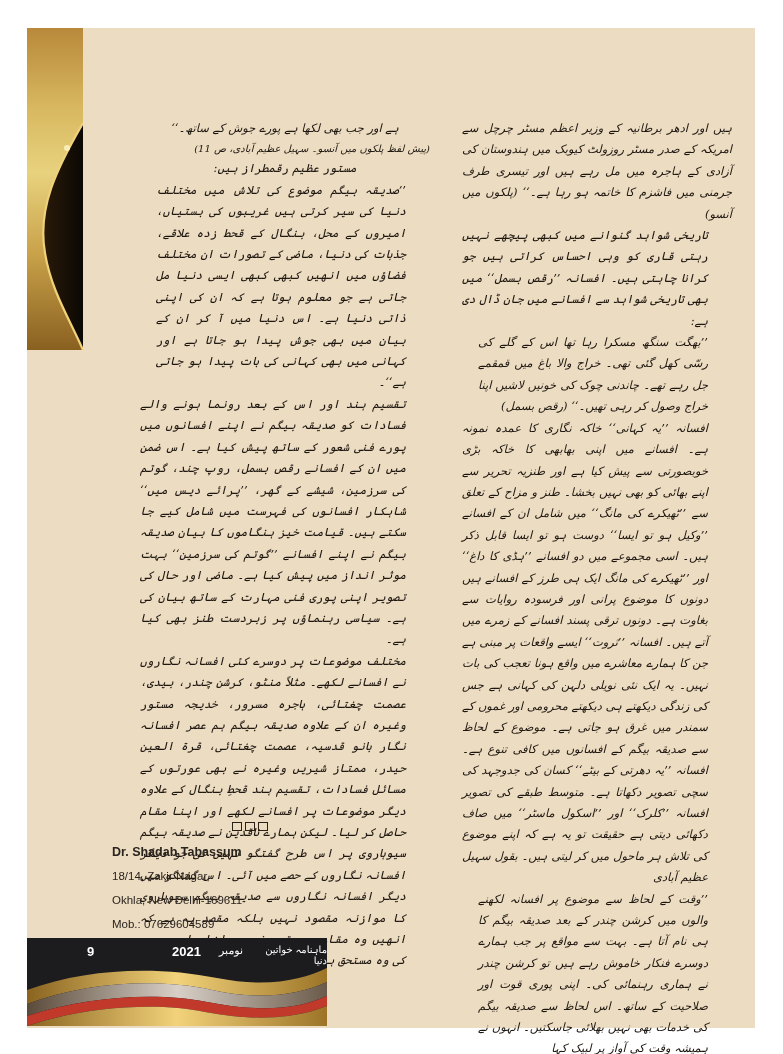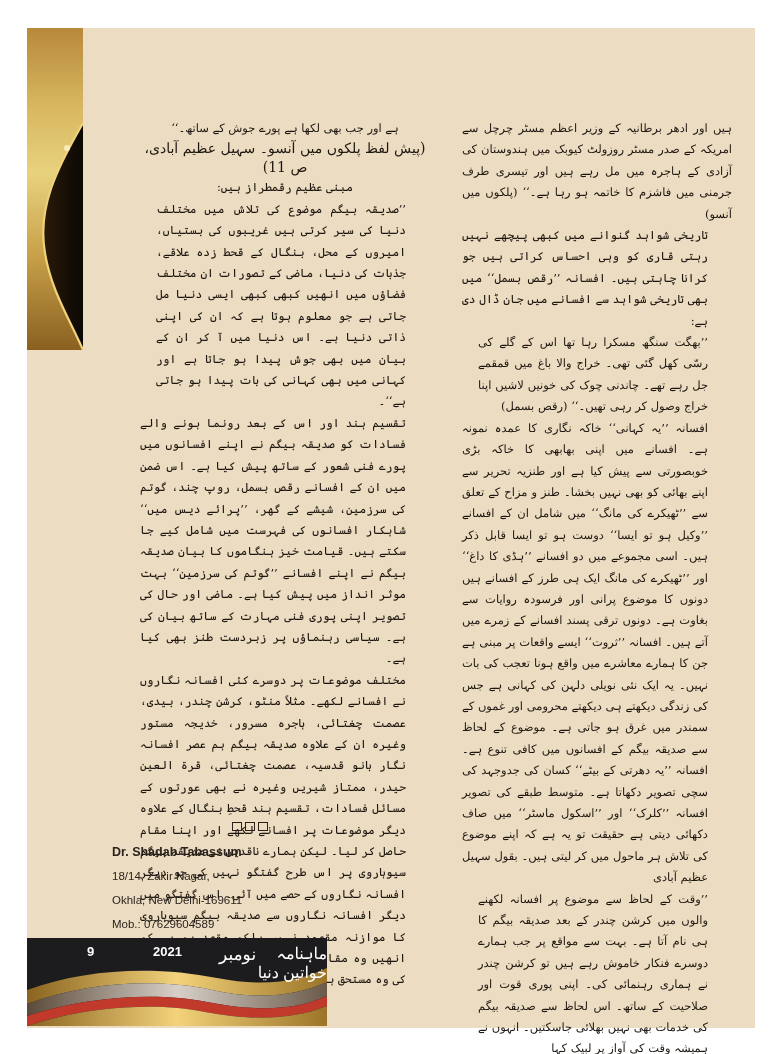--- a/index.html
+++ b/index.html
@@ -14,29 +14,29 @@
   
   .strip {
     position: absolute; left: 27px; top: 28px; width: 56px; height: 322px;
     background: linear-gradient(180deg, #b8893a 0%, #d8b860 25%, #e8d27e 45%, #c9a24a 70%, #8a6020 100%);
     overflow: hidden;
   }
   .strip svg { position: absolute; left: 0; top: 0; }
   
   .col {
     position: absolute; direction: rtl; text-align: justify; color: #1e1710;
-    font-family: "DejaVu Serif", serif; font-size: 11.5px; line-height: 21.4px;
+    font-family: "DejaVu Serif", serif; font-size: 11.5px; line-height: 21.4px; font-style: italic;
   }
   .col p { margin: 0; }
   .col-right { left: 462px; top: 118px; width: 270px; }
   .col-left { left: 140px; top: 118px; width: 290px; }
   .indent { padding-right: 24px; }
   .indent-quote { padding-right: 24px; padding-left: 16px; }
   .center { text-align: center; }
-  .ref { font-size: 14px; text-align: center; direction: rtl; line-height: 19px; }
+  .ref { font-size: 10px; text-align: right; direction: rtl; line-height: 19px; }
   .end-mark {
     position: absolute; left: 232px; top: 822px; display: flex; gap: 3px;
   }
   .end-mark span { width: 10px; height: 9px; border: 1.6px solid #2b2018; box-sizing: border-box; display: inline-block; }
   .author {
     position: absolute; left: 112px; top: 840px; direction: ltr;
     font-family: "Liberation Sans", sans-serif; color: #2a241e; font-size: 11.5px;
   }
   .author div { height: 24px; line-height: 24px; }
   .author .name { font-weight: bold; font-size: 12.5px; }
@@ -44,23 +44,23 @@
   .footer {
     position: absolute; left: 27px; top: 938px; width: 300px; height: 88px; overflow: hidden;
     background: #1c1c1e;
   }
   .footer svg { position: absolute; left: 0; top: 0; }
   .footer-text {
     position: absolute; top: 0; left: 0; width: 300px; height: 26px;
     color: #ffffff; font-family: "Liberation Sans", sans-serif; font-weight: bold; font-size: 13px;
   }
   .pg { position: absolute; left: 60px; top: 6px; }
-  .yr { position: absolute; left: 126px; top: 6px; }
-  .mon { position: absolute; left: 192px; top: 6px; font-family: "DejaVu Serif", serif; font-weight: normal; font-size: 17px; direction: rtl; }
-  .mag { position: absolute; left: 228px; top: 6px; font-family: Liberation Serif, serif; font-weight: normal; font-size: 16px; direction: rtl; }
+  .yr { position: absolute; left: 145px; top: 6px; }
+  .mon { position: absolute; left: 192px; top: 6px; font-family: "DejaVu Serif", serif; font-weight: normal; font-size: 11px; direction: rtl; }
+  .mag { position: absolute; left: 228px; top: 6px; font-family: Liberation Sans, sans-serif; font-weight: normal; font-size: 10px; direction: rtl; }
 </style>
 </head>
 <body>
 
 <div class="page"></div>
 
 <div class="strip">
   <svg width="56" height="322" viewBox="0 0 56 322">
     <defs>
       <linearGradient id="blk" x1="0" x2="1" y1="0" y2="0">
@@ -79,21 +79,21 @@
   <p>ہیں اور ادھر برطانیہ کے وزیر اعظم مسٹر چرچل سے امریکہ کے صدر مسٹر روزولٹ کیوبک میں ہندوستان کی آزادی کے ہاجرہ میں مل رہے ہیں اور تیسری طرف جرمنی میں فاشزم کا خاتمہ ہو رہا ہے۔‘‘ (پلکوں میں آنسو)</p>
   <p class="indent">تاریخی شواہد گنوانے میں کبھی پیچھے نہیں رہتی قاری کو وہی احساس کراتی ہیں جو کرانا چاہتی ہیں۔ افسانہ ’’رقص بسمل‘‘ میں بھی تاریخی شواہد سے افسانے میں جان ڈال دی ہے:</p>
   <p class="indent-quote">’’بھگت سنگھ مسکرا رہا تھا اس کے گلے کی رسّی کھل گئی تھی۔ خراج والا باغ میں قمقمے جل رہے تھے۔ چاندنی چوک کی خونیں لاشیں اپنا خراج وصول کر رہی تھیں۔‘‘ (رقص بسمل)</p>
   <p class="indent">افسانہ ’’یہ کہانی‘‘ خاکہ نگاری کا عمدہ نمونہ ہے۔ افسانے میں اپنی بھابھی کا خاکہ بڑی خوبصورتی سے پیش کیا ہے اور طنزیہ تحریر سے اپنے بھائی کو بھی نہیں بخشا۔ طنز و مزاح کے تعلق سے ’’ٹھیکرے کی مانگ‘‘ میں شامل ان کے افسانے ’’وکیل ہو تو ایسا‘‘ دوست ہو تو ایسا قابل ذکر ہیں۔ اسی مجموعے میں دو افسانے ’’ہڈی کا داغ‘‘ اور ’’ٹھیکرے کی مانگ ایک ہی طرز کے افسانے ہیں دونوں کا موضوع پرانی اور فرسودہ روایات سے بغاوت ہے۔ دونوں ترقی پسند افسانے کے زمرے میں آتے ہیں۔ افسانہ ’’ثروت‘‘ ایسے واقعات پر مبنی ہے جن کا ہمارے معاشرے میں واقع ہونا تعجب کی بات نہیں۔ یہ ایک نئی نویلی دلہن کی کہانی ہے جس کی زندگی دیکھتے ہی دیکھتے محرومی اور غموں کے سمندر میں غرق ہو جاتی ہے۔ موضوع کے لحاظ سے صدیقہ بیگم کے افسانوں میں کافی تنوع ہے۔ افسانہ ’’یہ دھرتی کے بیٹے‘‘ کسان کی جدوجہد کی سچی تصویر دکھاتا ہے۔ متوسط طبقے کی تصویر افسانہ ’’کلرک‘‘ اور ’’اسکول ماسٹر‘‘ میں صاف دکھائی دیتی ہے حقیقت تو یہ ہے کہ اپنے موضوع کی تلاش ہر ماحول میں کر لیتی ہیں۔ بقول سہیل عظیم آبادی</p>
   <p class="indent-quote">’’وقت کے لحاظ سے موضوع پر افسانہ لکھنے والوں میں کرشن چندر کے بعد صدیقہ بیگم کا ہی نام آتا ہے۔ بہت سے مواقع پر جب ہمارے دوسرے فنکار خاموش رہے ہیں تو کرشن چندر نے ہماری رہنمائی کی۔ اپنی پوری قوت اور صلاحیت کے ساتھ۔ اس لحاظ سے صدیقہ بیگم کی خدمات بھی نہیں بھلائی جاسکتیں۔ انہوں نے ہمیشہ وقت کی آواز پر لبیک کہا</p>
 </div>
 
 <div class="col col-left">
   <p class="center">ہے اور جب بھی لکھا ہے پورے جوش کے ساتھ۔‘‘</p>
   <p class="ref">(پیش لفظ پلکوں میں آنسو۔ سہیل عظیم آبادی، ص 11)</p>
-  <p class="center">مبنی عظیم رقمطراز ہیں:</p>
+  <p class="center">مستور عظیم رقمطراز ہیں:</p>
   <p class="indent-quote">’’صدیقہ بیگم موضوع کی تلاش میں مختلف دنیا کی سیر کرتی ہیں غریبوں کی بستیاں، امیروں کے محل، بنگال کے قحط زدہ علاقے، جذبات کی دنیا، ماضی کے تصورات ان مختلف فضاؤں میں انھیں کبھی کبھی ایسی دنیا مل جاتی ہے جو معلوم ہوتا ہے کہ ان کی اپنی ذاتی دنیا ہے۔ اس دنیا میں آ کر ان کے بیان میں بھی جوش پیدا ہو جاتا ہے اور کہانی میں بھی کہانی کی بات پیدا ہو جاتی ہے‘‘۔</p>
   <p class="indent">تقسیم ہند اور اس کے بعد رونما ہونے والے فسادات کو صدیقہ بیگم نے اپنے افسانوں میں پورے فنی شعور کے ساتھ پیش کیا ہے۔ اس ضمن میں ان کے افسانے رقص بسمل، روپ چند، گوتم کی سرزمین، شیشے کے گھر، ’’پرائے دیس میں‘‘ شاہکار افسانوں کی فہرست میں شامل کیے جا سکتے ہیں۔ قیامت خیز ہنگاموں کا بیان صدیقہ بیگم نے اپنے افسانے ’’گوتم کی سرزمین‘‘ بہت موثر انداز میں پیش کیا ہے۔ ماضی اور حال کی تصویر اپنی پوری فنی مہارت کے ساتھ بیان کی ہے۔ سیاسی رہنماؤں پر زبردست طنز بھی کیا ہے۔</p>
   <p class="indent">مختلف موضوعات پر دوسرے کئی افسانہ نگاروں نے افسانے لکھے۔ مثلاً منٹو، کرشن چندر، بیدی، عصمت چغتائی، ہاجرہ مسرور، خدیجہ مستور وغیرہ ان کے علاوہ صدیقہ بیگم ہم عصر افسانہ نگار بانو قدسیہ، عصمت چغتائی، قرۃ العین حیدر، ممتاز شیریں وغیرہ نے بھی عورتوں کے مسائل فسادات، تقسیم ہند قحطِ بنگال کے علاوہ دیگر موضوعات پر افسانے لکھے اور اپنا مقام حاصل کر لیا۔ لیکن ہمارے ناقدین نے صدیقہ بیگم سیوہاروی پر اس طرح گفتگو نہیں کی جو دیگر افسانہ نگاروں کے حصے میں آئی۔ اس گفتگو میں دیگر افسانہ نگاروں سے صدیقہ بیگم سیوہاروی کا موازنہ مقصود نہیں بلکہ مقصد یہ ہے کہ انھیں وہ مقام و مرتبہ ضرور ملنا چاہیے جس کی وہ مستحق ہیں۔</p>
 </div>
 
 <div class="end-mark">
   <span></span>
   <span></span>
   <span></span>
 </div>

